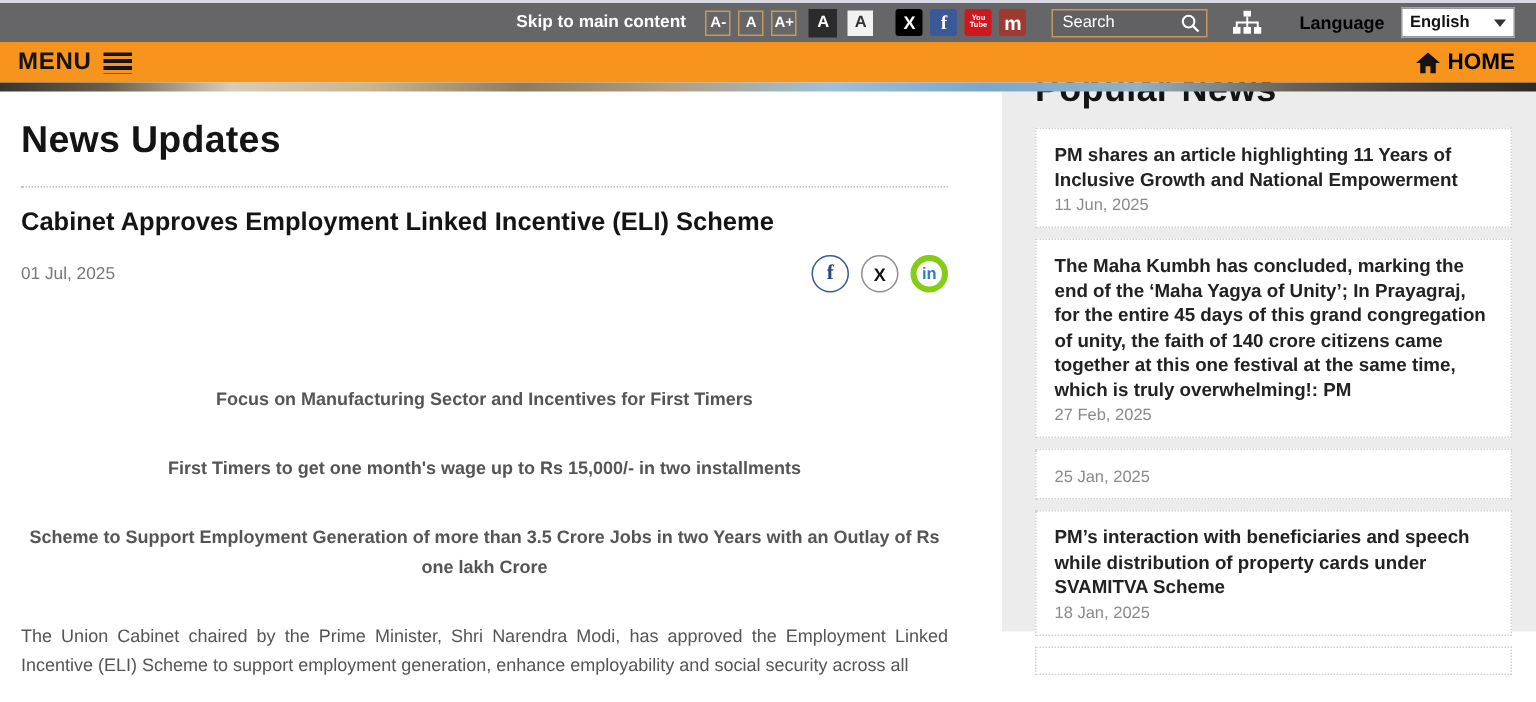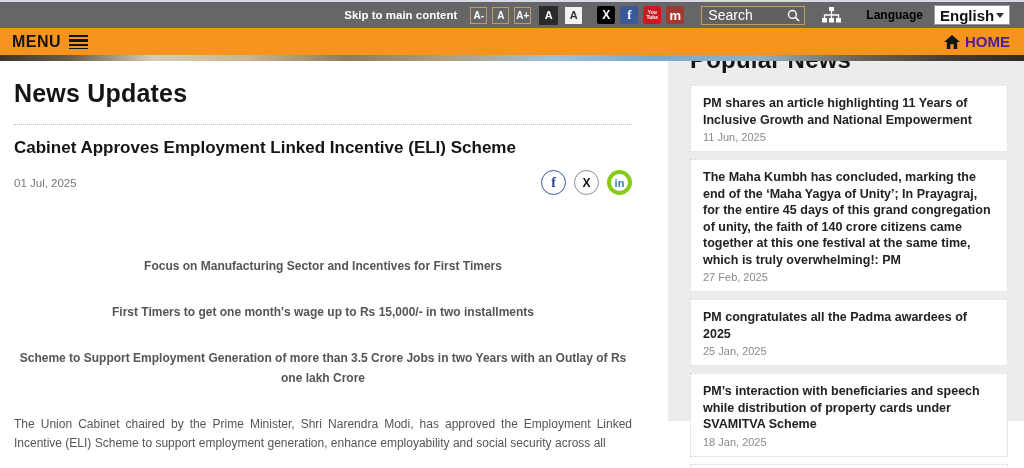--- a/index.html
+++ b/index.html
@@ -32,46 +32,46 @@
   .soc-x { background:#000; color:#fff; font-weight:bold; font-size:12px; margin-left:10px; }
   .soc-fb { background:#3b5998; color:#fff; font-weight:bold; font-size:13px; font-family:"Liberation Serif", serif; }
   .soc-yt { background:#cc181e; color:#fff; }
   .soc-yt span { font-size:5px; line-height:5px; font-weight:bold; display:block; }
   .soc-m { background:#a03a30; color:#fff; font-weight:bold; font-size:13px; }
   .search-wrap {
     margin-left:12px; width:104px; height:19px; border:1px solid #c49a5e; background:#616163;
     display:flex; align-items:center; padding:0 4px 0 6px;
   }
   .search-wrap input {
-    flex:1; background:transparent; border:none; outline:none; color:#fff; font-size:14px; width:70px;
+    flex:1; background:transparent; border:none; outline:none; color:#fff; font-size:11px; width:70px;
     font-family:"Liberation Sans", sans-serif;
   }
   .search-wrap input::placeholder { color:#fff; opacity:1; }
   .sitemap-icon { margin-left:12px; cursor:pointer; display:flex; }
   .lang-label { color:#000000; font-size:12px; font-weight:bold; margin-left:20px; }
   .lang-select {
     margin-left:6px; width:76px; height:20px; background:#fff; border:1px solid #999;
     display:flex; align-items:center; justify-content:space-between; padding:0 5px;
-    font-size:15px; font-weight:bold; color:#111; cursor:pointer;
+    font-size:11px; font-weight:bold; color:#111; cursor:pointer;
   }
   .lang-caret { width:0; height:0; border-left:4px solid transparent; border-right:4px solid transparent; border-top:5px solid #333; }
 
   
   .menubar {
     height:27px; background:#f7941e; display:flex; align-items:center; justify-content:space-between;
     padding:0 14px 0 12px;
   }
   .menu-left { display:flex; align-items:center; gap:8px; cursor:pointer; }
   .menu-label { font-size:16px; font-weight:bold; color:#141414; letter-spacing:0.5px;text-align:center; }
   .hamburger-icon {
     width:19px; height:14px;
     background:repeating-linear-gradient(to bottom, #141414 0 2.5px, transparent 2.5px 4.5px);
   }
   .home-wrap { display:flex; align-items:center; gap:5px; cursor:pointer; }
-  .home-label { font-size:15px; font-weight:bold; color:#4c1d95; }
+  .home-label { font-size:15px; font-weight:bold; color:#000000; }
 
   
   .banner-strip {
     height:6px; width:100%;
     background:linear-gradient(90deg,#3a362e 0%,#6b5f4a 7%,#d6cdb8 15%,#c9b68e 24%,#8d7c5e 34%,
       #b0a084 44%,#9fc0d8 54%,#7aa8cc 64%,#94b0c2 74%,#6a6257 84%,#413c34 93%,#2e2b26 100%);
   }
 
   
   .page { position:relative; z-index:1; display:flex; height:360px; }
@@ -203,21 +203,20 @@
 
       <div class="news-card">
         <div class="news-title">PM shares an article highlighting 11 Years of Inclusive Growth and National Empowerment</div>
         <div class="news-date">11 Jun, 2025</div>
       </div>
       <div class="news-card">
         <div class="news-title">The Maha Kumbh has concluded, marking the end of the ‘Maha Yagya of Unity’; In Prayagraj, for the entire 45 days of this grand congregation of unity, the faith of 140 crore citizens came together at this one festival at the same time, which is truly overwhelming!: PM</div>
         <div class="news-date">27 Feb, 2025</div>
       </div>
       <div class="news-card">
-        <div class="news-title">PM congratulates all the Padma awardees of 2025</div>
         <div class="news-date">25 Jan, 2025</div>
       </div>
       <div class="news-card">
         <div class="news-title">PM’s interaction with beneficiaries and speech while distribution of property cards under SVAMITVA Scheme</div>
         <div class="news-date">18 Jan, 2025</div>
       </div>
       <div class="news-card">
         
         
       </div>

